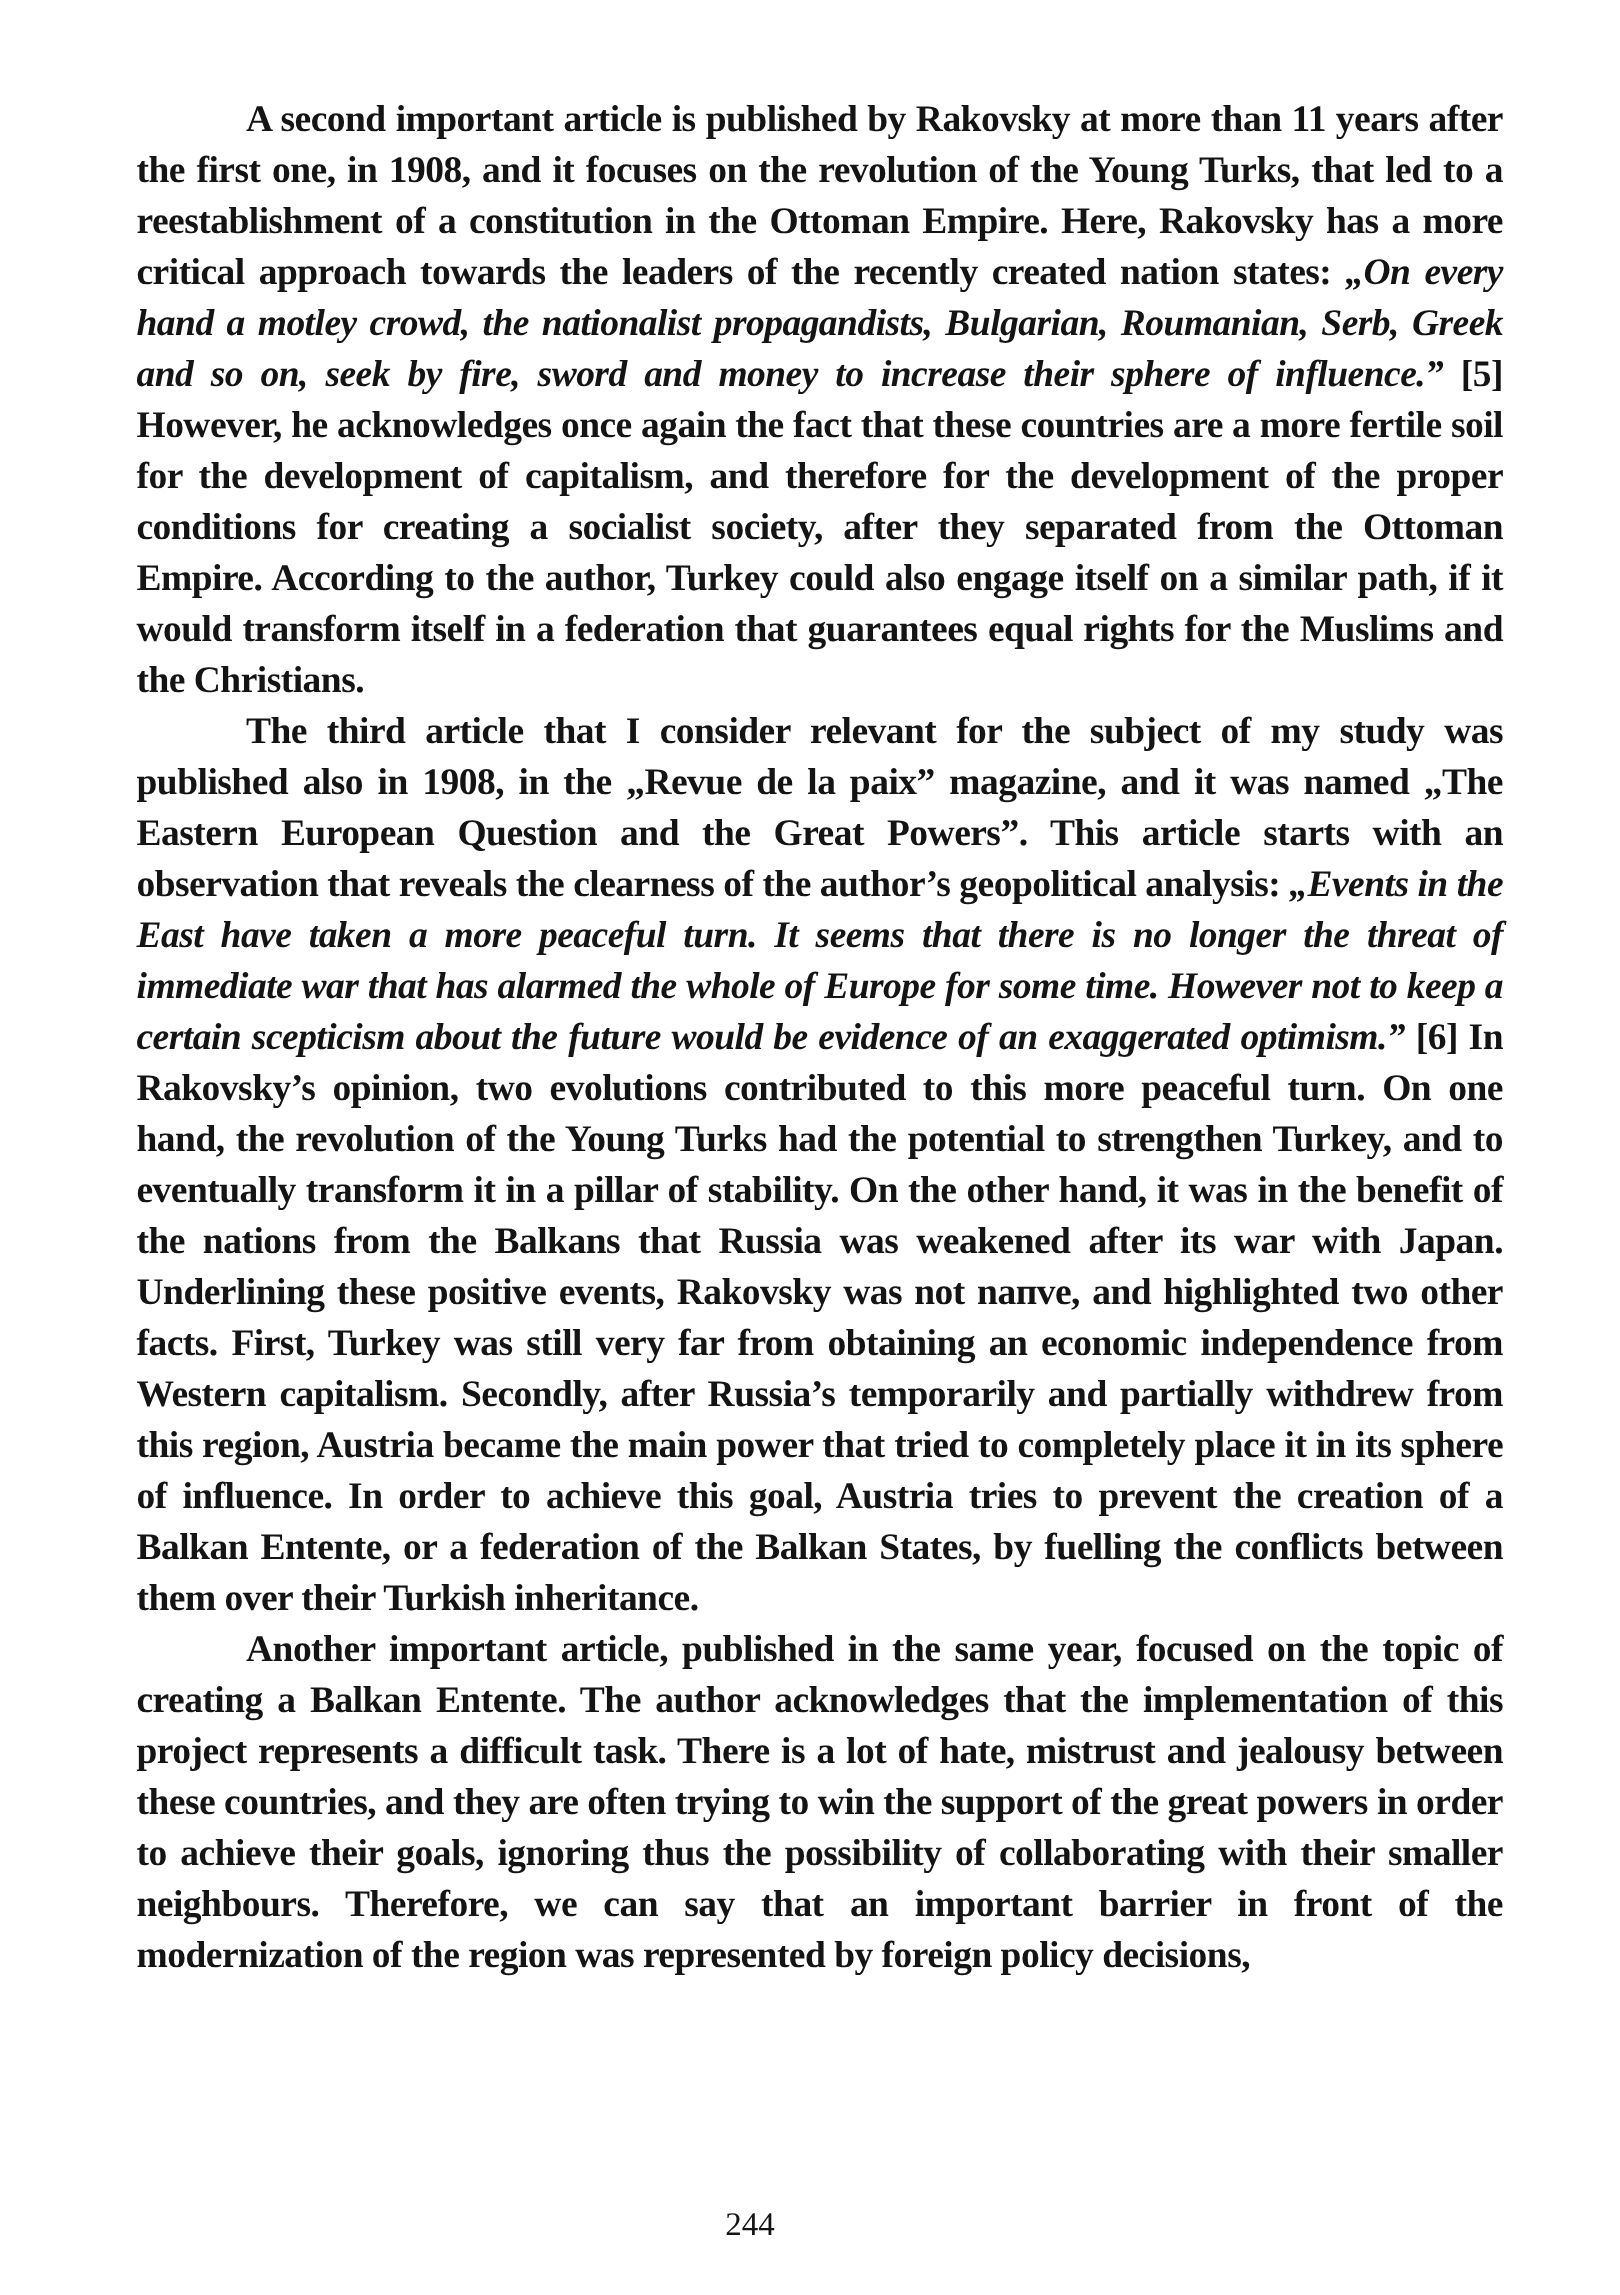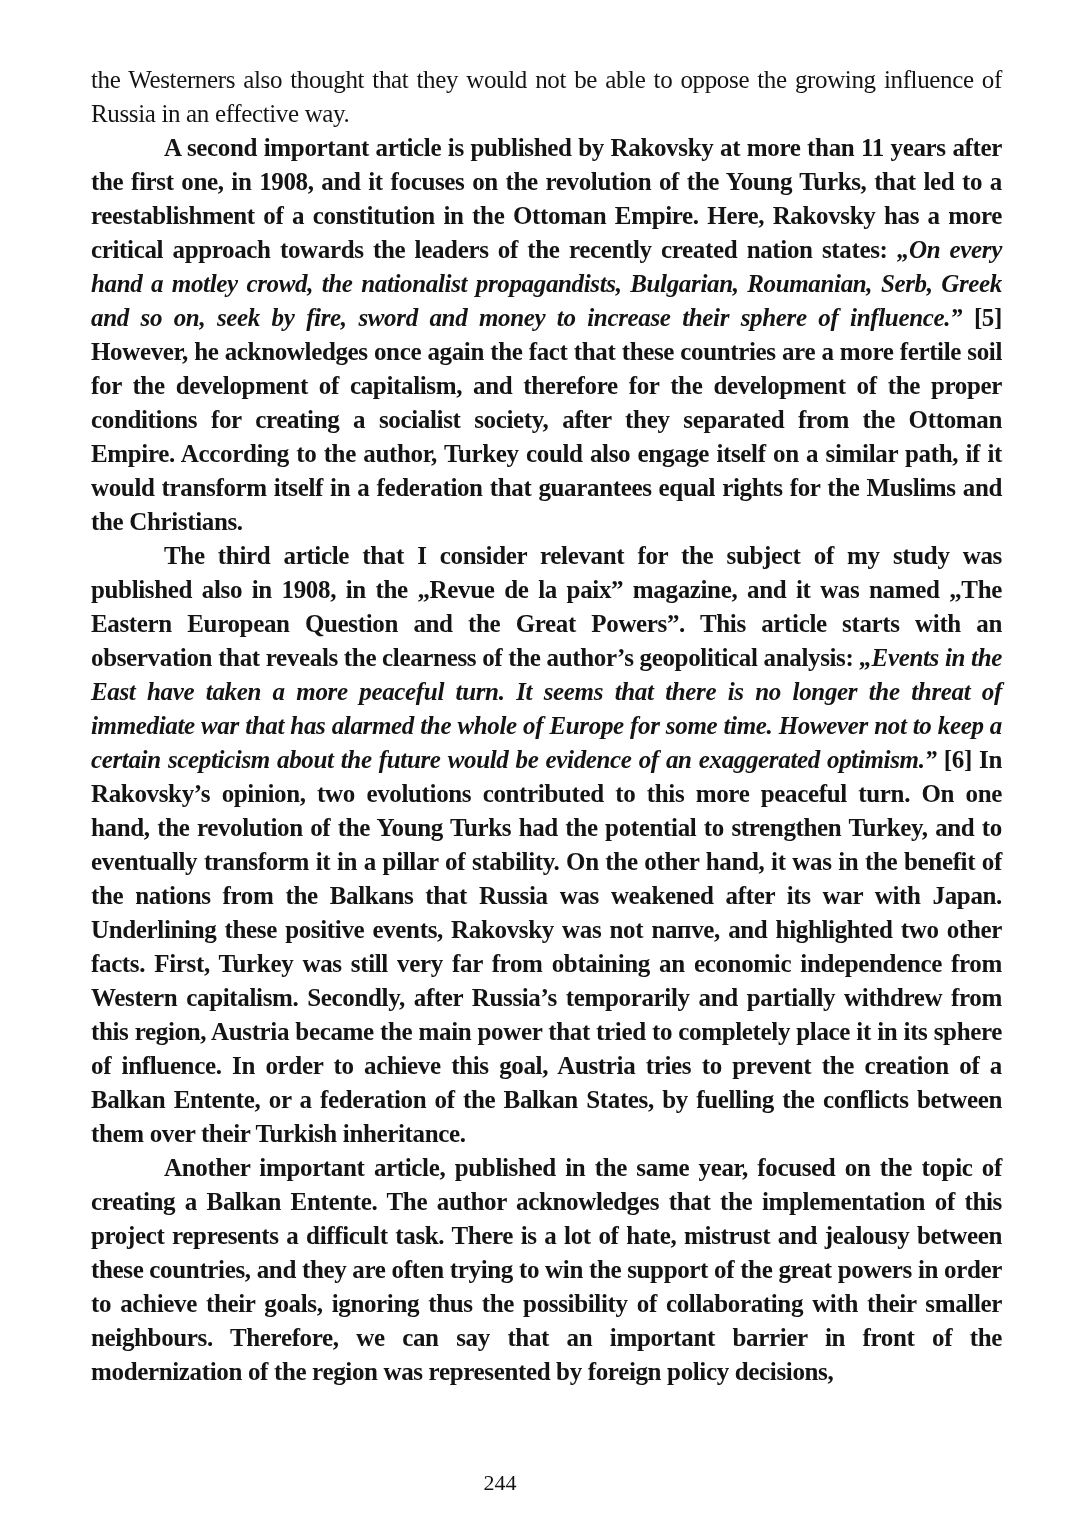--- a/index.html
+++ b/index.html
@@ -44,23 +44,20 @@
     top: 1470px;
     text-align: center;
     font-size: 22px;
     line-height: 26px;
   }
 </style>
 </head>
 <body>
 
 <div class="page-body">
-  <p class="para">
-    <span>the Westerners also thought that they would not be able to oppose the growing influence of Russia in an effective way.</span>
-  </p>
   <p class="para indent">
     <span>A second important article is published by Rakovsky at more than 11 years after the first one, in 1908, and it focuses on the revolution of the Young Turks, that led to a reestablishment of a constitution in the Ottoman Empire. Here, Rakovsky has a more critical approach towards the leaders of the recently created nation states: </span><span class="quote">„On every hand a motley crowd, the nationalist propagandists, Bulgarian, Roumanian, Serb, Greek and so on, seek by fire, sword and money to increase their sphere of influence.”</span><span> [5] However, he acknowledges once again the fact that these countries are a more fertile soil for the development of capitalism, and therefore for the development of the proper conditions for creating a socialist society, after they separated from the Ottoman Empire. According to the author, Turkey could also engage itself on a similar path, if it would transform itself in a federation that guarantees equal rights for the Muslims and the Christians.</span>
   </p>
   <p class="para indent">
     <span>The third article that I consider relevant for the subject of my study was published also in 1908, in the „Revue de la paix” magazine, and it was named „The Eastern European Question and the Great Powers”. This article starts with an observation that reveals the clearness of the author’s geopolitical analysis: </span><span class="quote">„Events in the East have taken a more peaceful turn. It seems that there is no longer the threat of immediate war that has alarmed the whole of Europe for some time. However not to keep a certain scepticism about the future would be evidence of an exaggerated optimism.”</span><span> [6] In Rakovsky’s opinion, two evolutions contributed to this more peaceful turn. On one hand, the revolution of the Young Turks had the potential to strengthen Turkey, and to eventually transform it in a pillar of stability. On the other hand, it was in the benefit of the nations from the Balkans that Russia was weakened after its war with Japan. Underlining these positive events, Rakovsky was not naпve, and highlighted two other facts. First, Turkey was still very far from obtaining an economic independence from Western capitalism. Secondly, after Russia’s temporarily and partially withdrew from this region, Austria became the main power that tried to completely place it in its sphere of influence. In order to achieve this goal, Austria tries to prevent the creation of a Balkan Entente, or a federation of the Balkan States, by fuelling the conflicts between them over their Turkish inheritance.</span>
   </p>
   <p class="para indent">
     <span>Another important article, published in the same year, focused on the topic of creating a Balkan Entente. The author acknowledges that the implementation of this project represents a difficult task. There is a lot of hate, mistrust and jealousy between these countries, and they are often trying to win the support of the great powers in order to achieve their goals, ignoring thus the possibility of collaborating with their smaller neighbours. Therefore, we can say that an important barrier in front of the modernization of the region was represented by foreign policy decisions,</span>
   </p>
 </div>

